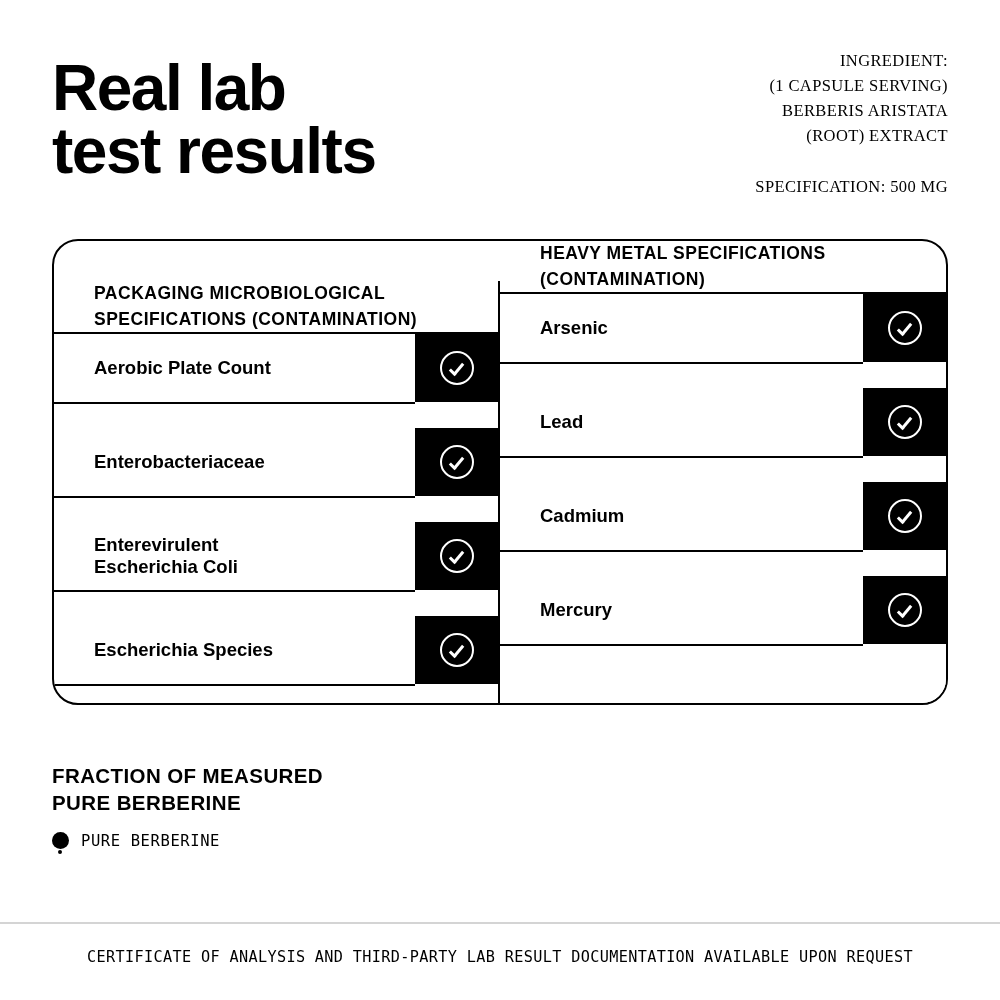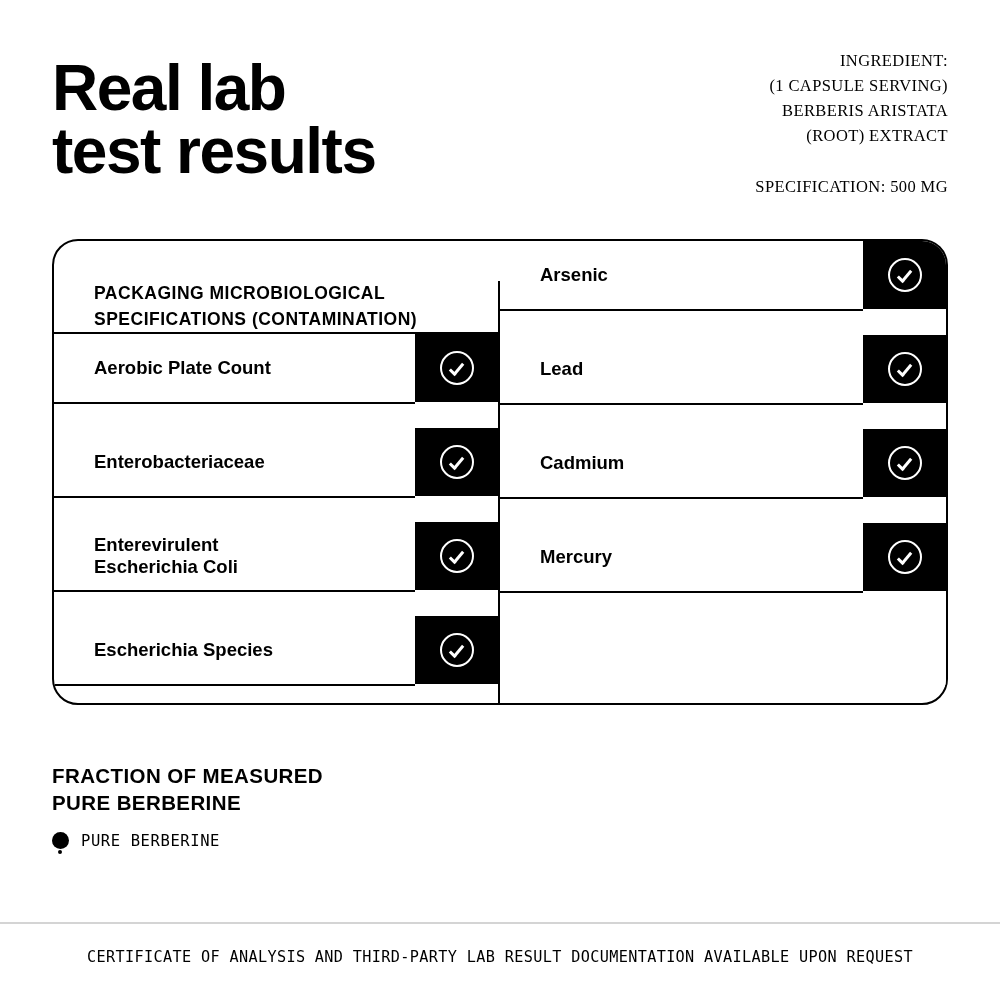--- a/index.html
+++ b/index.html
@@ -276,20 +276,24 @@
           <div class="row">
             <div class="label">Yeast/Mold</div>
             <div class="check-cell">
               <span class="check"></span>
             </div>
           </div>
         </div>
       </div>
 
       <div class="col right">
+        <div class="col-head">
+          <div class="h">HEAVY METAL SPECIFICATIONS</div>
+          <div class="h">(CONTAMINATION)</div>
+        </div>
         <div class="rows">
           <div class="row">
             <div class="label">Arsenic</div>
             <div class="check-cell">
               <span class="check"></span>
             </div>
           </div>
           <div class="row">
             <div class="label">Lead</div>
             <div class="check-cell">

